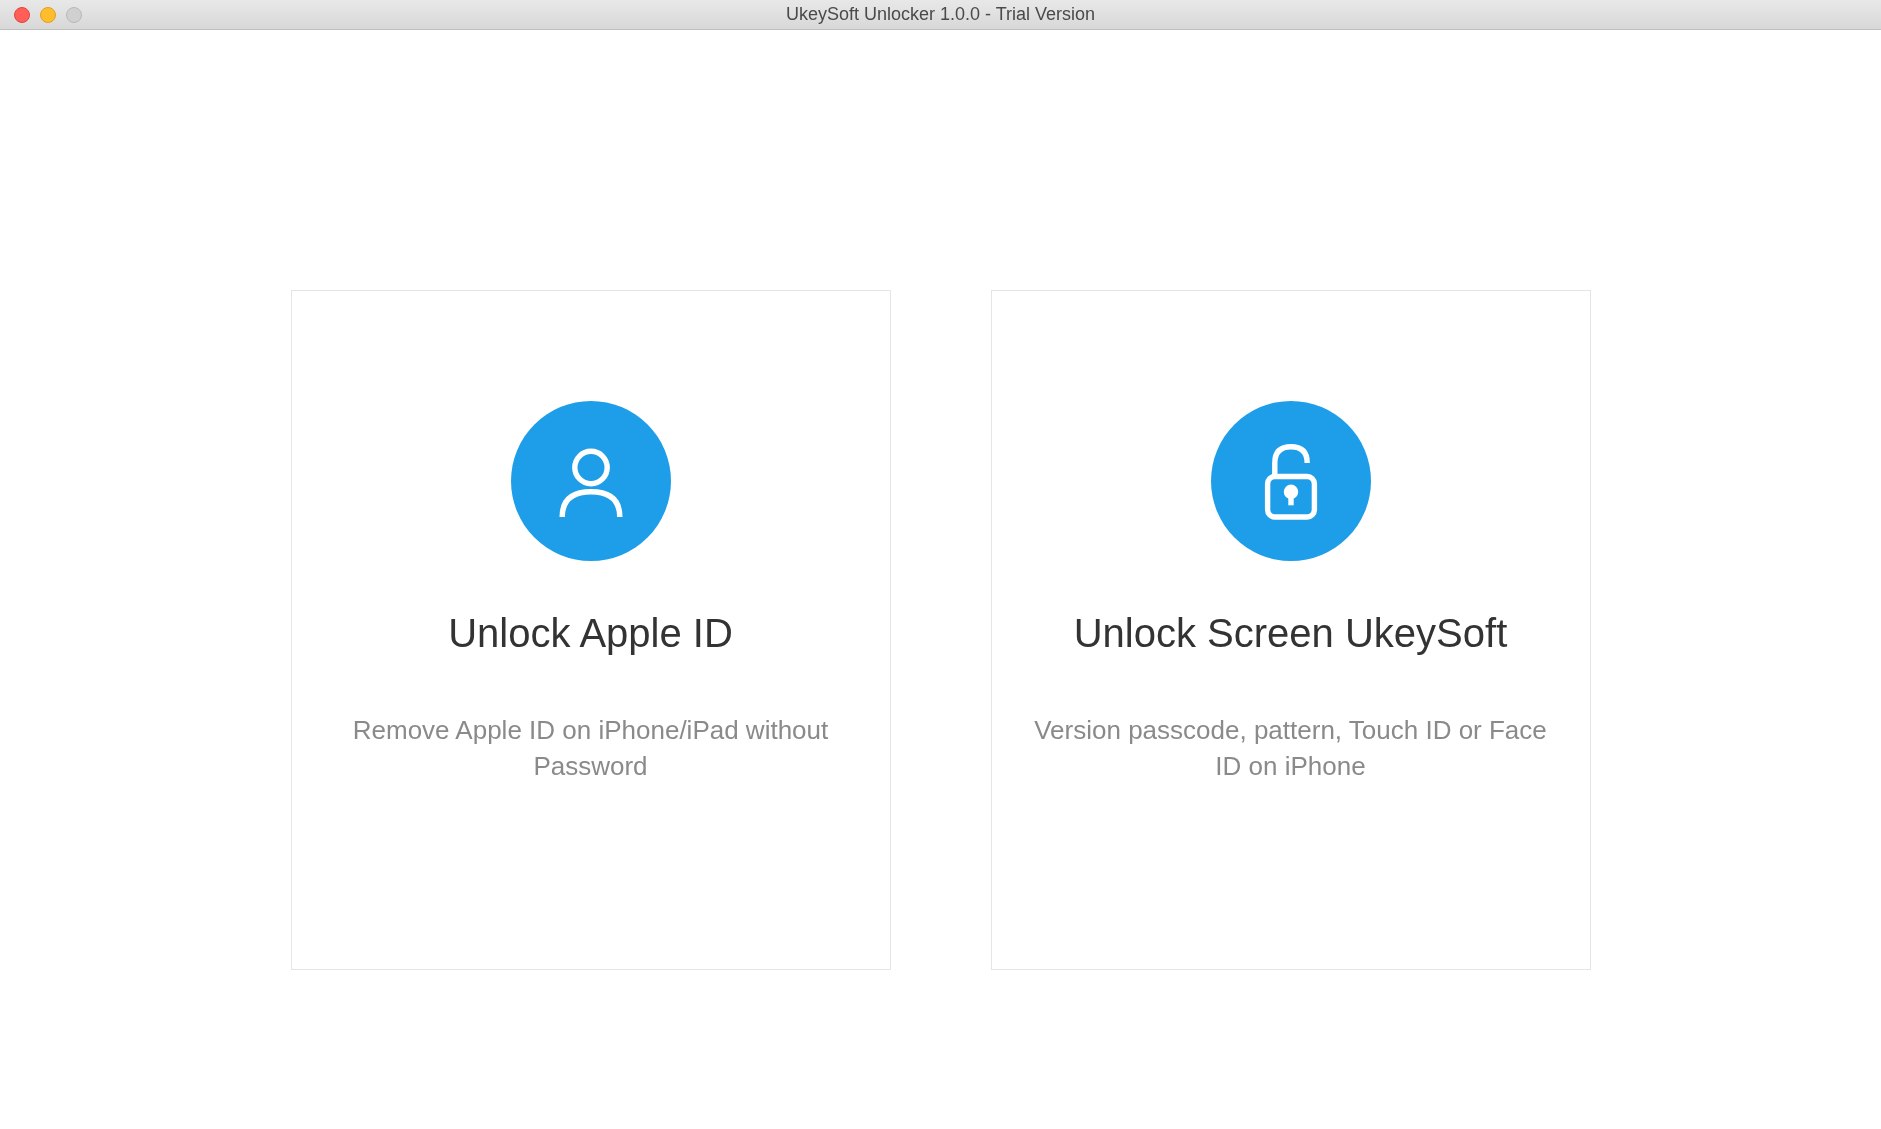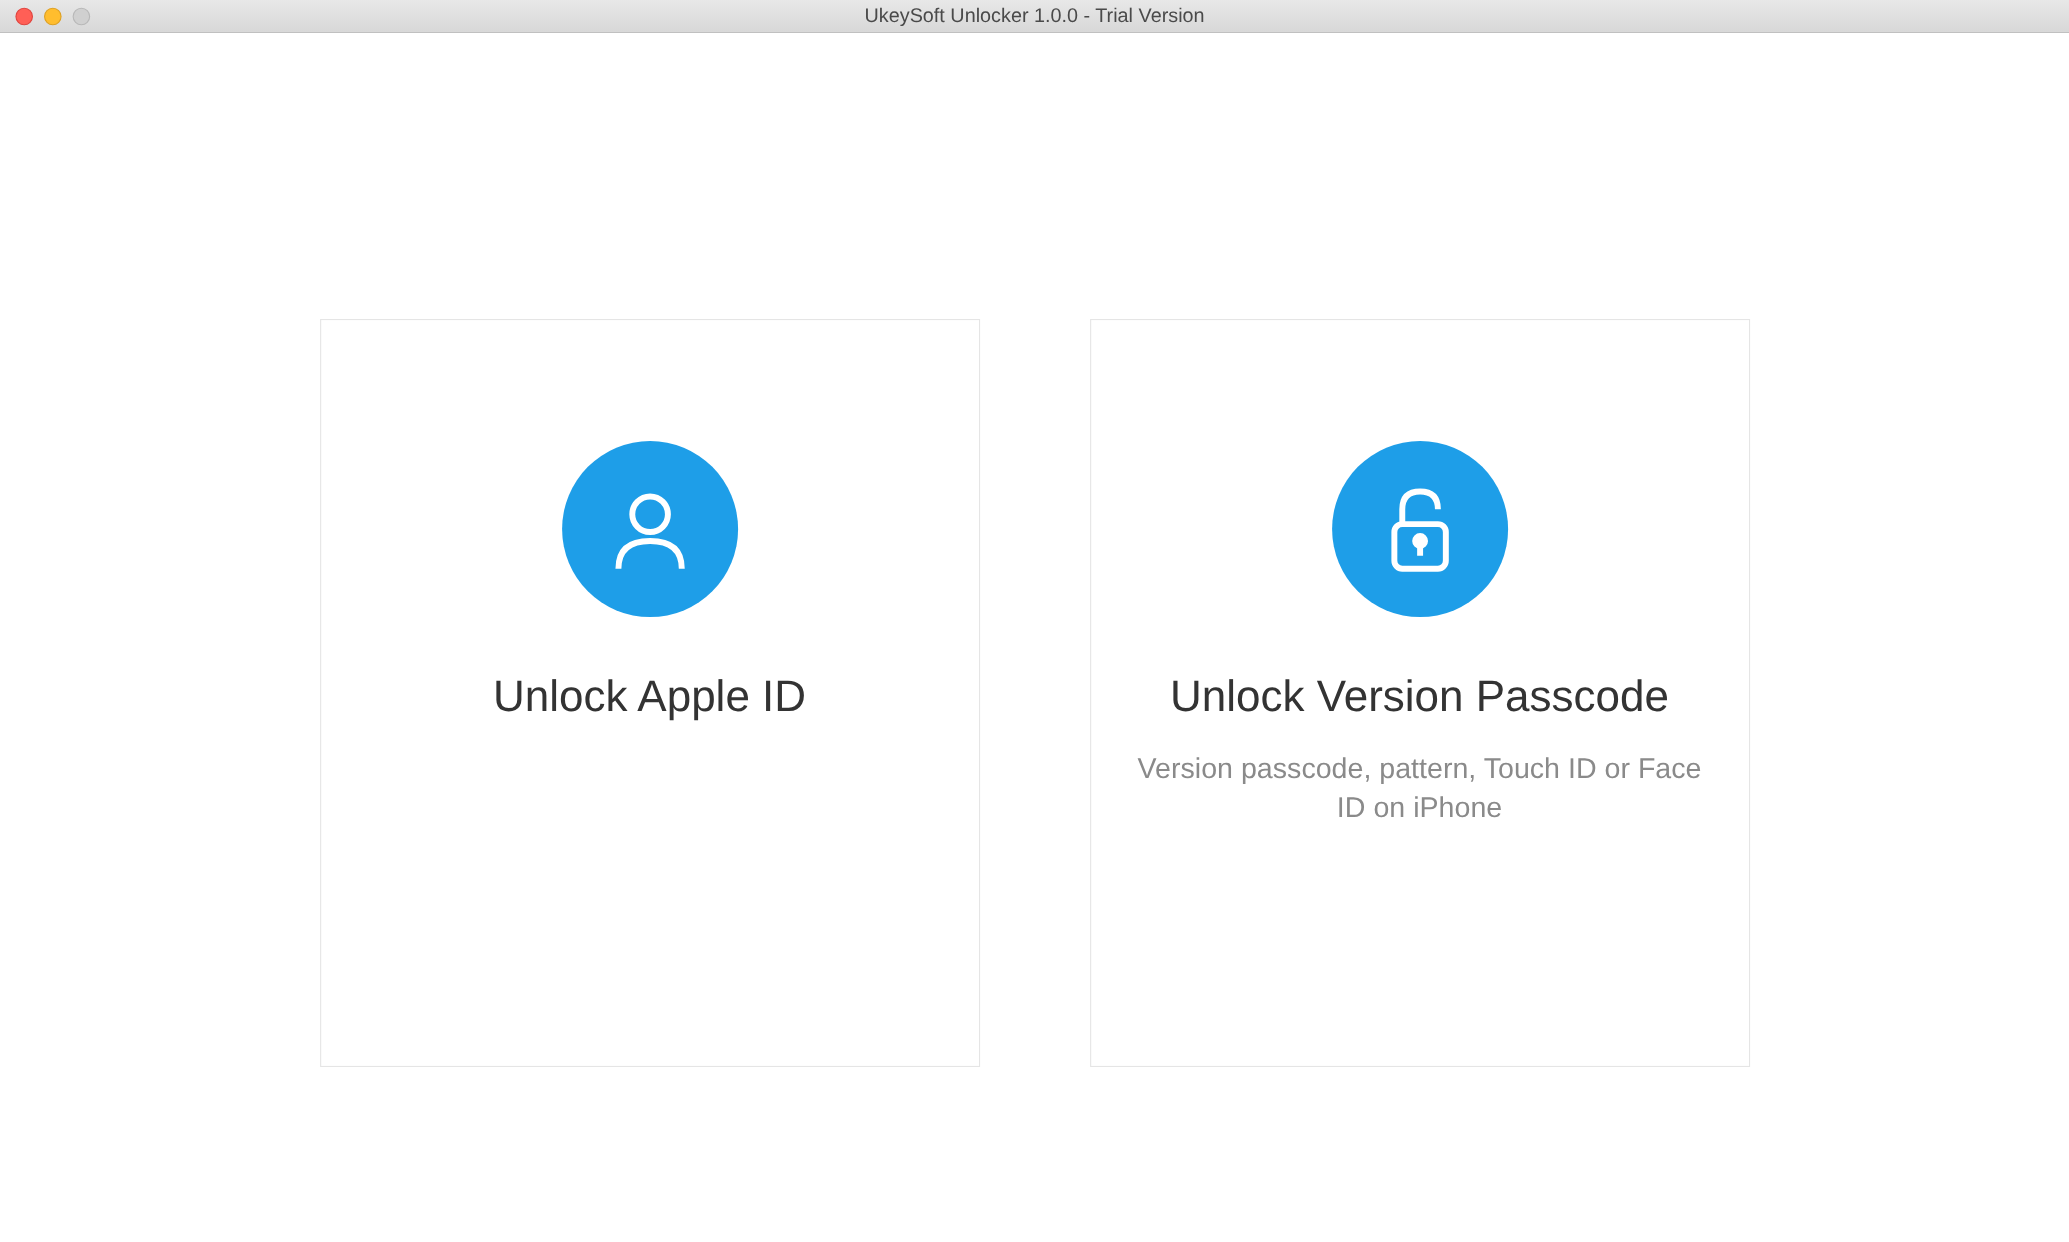--- a/index.html
+++ b/index.html
@@ -95,21 +95,21 @@
     
     .icon-circle svg {
       width: 90px;
       height: 90px;
     }
     
     .card-title {
       font-size: 40px;
       font-weight: 400;
       color: #333333;
-      margin-bottom: 24px;
+      margin-bottom: 56px;
       text-align: center;
     }
     
     .card-description {
       font-size: 26px;
       font-weight: 400;
       color: #8a8a8a;
       text-align: center;
       line-height: 1.4;
       padding: 0 40px;
@@ -130,28 +130,29 @@
 <div class="content">
 
   <div class="option-card">
     <div class="icon-circle">
       <svg viewBox="0 0 100 100" fill="none" stroke="#ffffff" stroke-width="6">
         <circle cx="50" cy="35" r="18"></circle>
         <path d="M 18 90 Q 18 62 50 62 Q 82 62 82 90"></path>
       </svg>
     </div>
     <div class="card-title">Unlock Apple ID</div>
+    <div class="card-description">Remove Apple ID on iPhone/iPad without Password</div>
   </div>
 
   <div class="option-card">
     <div class="icon-circle">
       <svg viewBox="0 0 100 100" fill="none" stroke="#ffffff" stroke-width="6">
         <path d="M 32 45 L 32 30 Q 32 12 50 12 Q 68 12 68 30"></path>
         <rect x="24" y="45" width="52" height="45" rx="8" ry="8"></rect>
         <circle cx="50" cy="62" r="5" fill="#ffffff"></circle>
         <line x1="50" y1="65" x2="50" y2="77"></line>
       </svg>
     </div>
-    <div class="card-title">Unlock Version Passcode</div>
+    <div class="card-title">Unlock Screen UkeySoft</div>
     <div class="card-description">Version passcode, pattern, Touch ID or Face ID on iPhone</div>
   </div>
 
 </div>
 
 </body></html>

